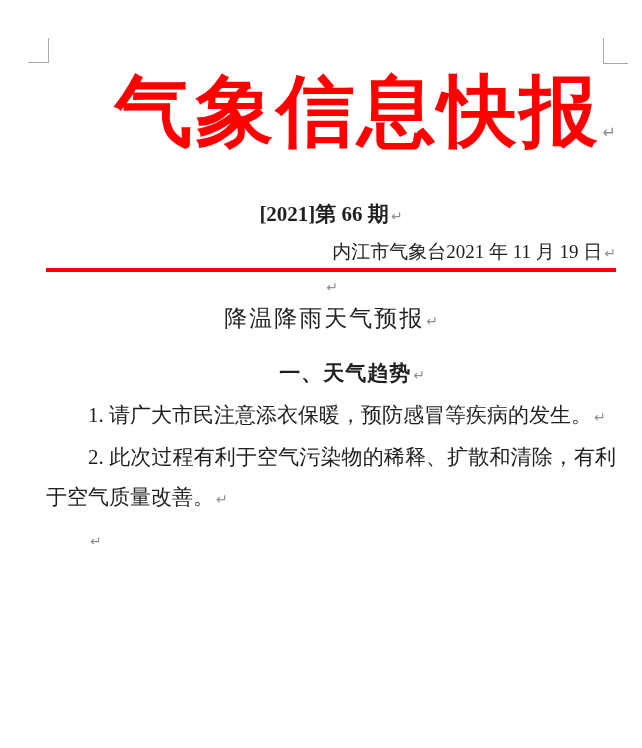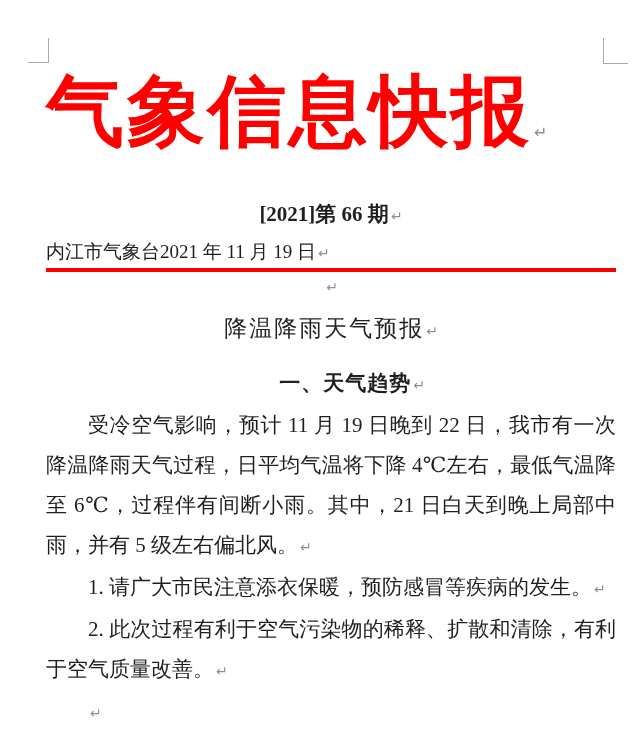--- a/index.html
+++ b/index.html
@@ -25,59 +25,59 @@
   .crop-tr {
     left: 603px; top: 38px; width: 24px; height: 25px;
     border-left: 1px solid #A9A9A9;
     border-bottom: 1px solid #A9A9A9;
   }
 
   .masthead-title {
     margin-top: 62px;
     height: 100px;
     line-height: 100px;
-    text-align: left;
+    text-align: right;
     color: #FF0000;
     font-size: 78px;
     font-weight: bold;
     letter-spacing: 3px;
     white-space: nowrap;
   }
 
   .issue-line {
     margin-top: 37px;
     line-height: 30px;
     text-align: center;
     font-size: 21px;
     font-weight: bold;
   }
 
   .byline {
     margin-top: 7px;
     line-height: 28px;
     display: flex;
-    justify-content: flex-start;
+    justify-content: flex-end;
     align-items: baseline;
     font-size: 19px;
   }
 
   .red-rule {
     margin-top: 1px;
     height: 4px;
     background: #FF0000;
   }
 
   .empty-center-par {
     height: 30px;
     line-height: 30px;
     text-align: center;
   }
 
   .doc-title {
-    margin-top: 10px;
+    margin-top: 0;
     line-height: 34px;
     font-size: 23px;
     text-align: center;
     letter-spacing: 2px;
     font-weight: 500;
   }
 
   .body-text {
     margin-top: 15px;
     font-size: 21px;
@@ -139,23 +139,20 @@
   <div class="doc-title">
     <span>降温降雨天气预报</span><span class="pmark">↵</span>
   </div>
 
   <div class="body-text">
 
     <h3 class="section-heading">
       <span>一、天气趋势</span><span class="pmark">↵</span>
     </h3>
 
-    <p class="para">
-      <span>受冷空气影响，预计 11 月 19 日晚到 22 日，我市有一次降温降雨天气过程，日平均气温将下降 4℃左右，最低气温降至 6℃，过程伴有间断小雨。其中，21 日白天到晚上局部中雨，并有 5 级左右偏北风。</span><span class="pmark">↵</span>
-    </p>
 
 
     <p class="para">
       <span>1. 请广大市民注意添衣保暖，预防感冒等疾病的发生。</span><span class="pmark">↵</span>
     </p>
 
     <p class="para">
       <span>2. 此次过程有利于空气污染物的稀释、扩散和清除，有利于空气质量改善。</span><span class="pmark">↵</span>
     </p>
 

